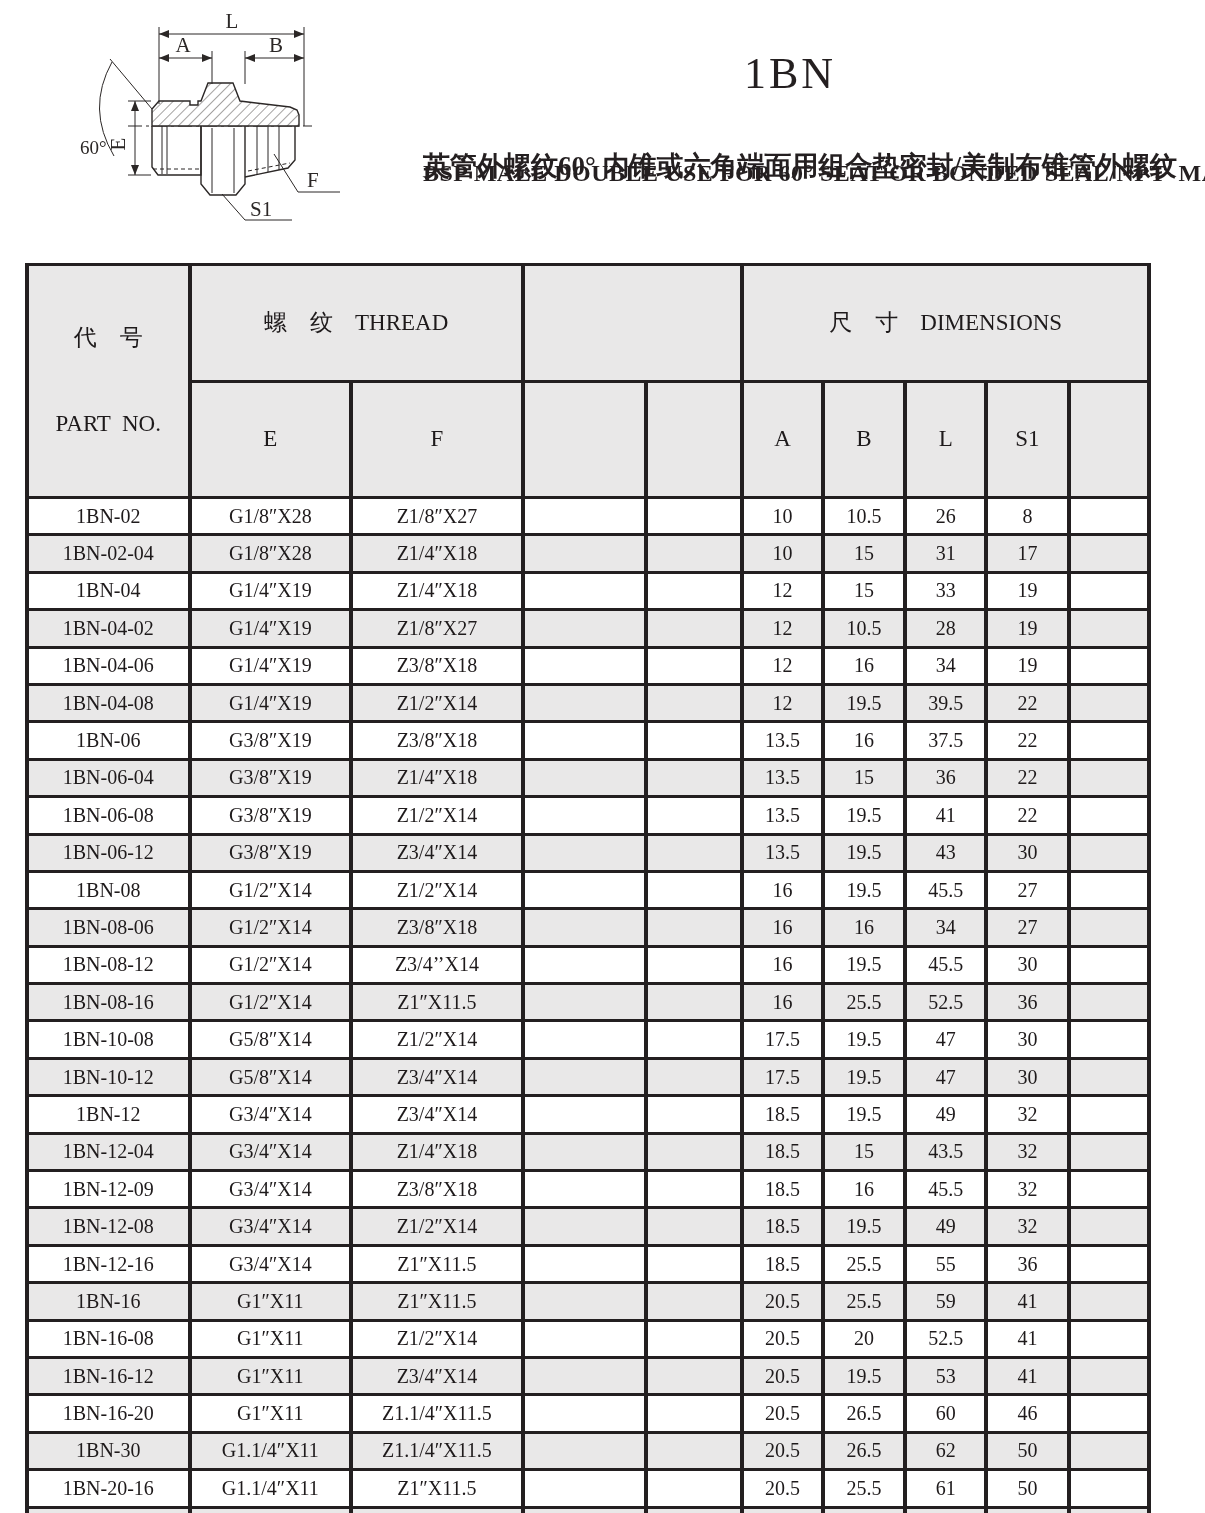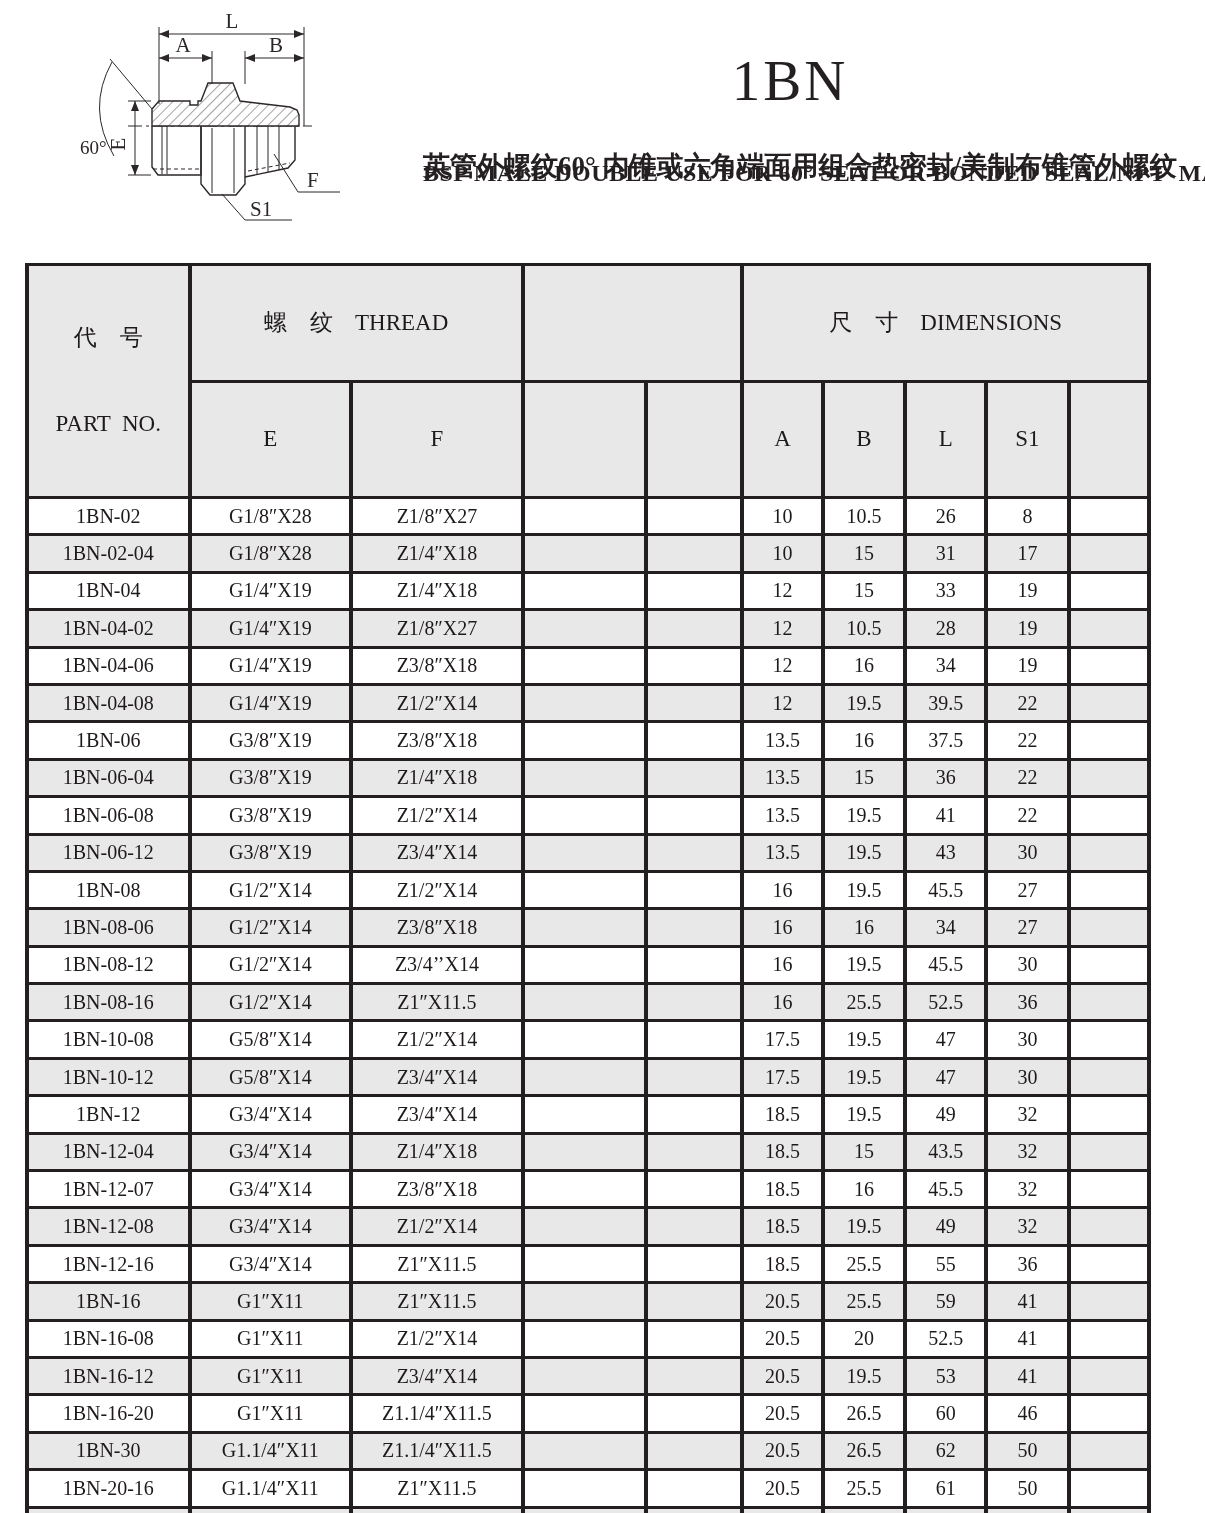--- a/index.html
+++ b/index.html
@@ -1,21 +1,21 @@
 <!DOCTYPE html>
 <html><head>
 <meta charset="utf-8">
 <style>
   html,body{margin:0;padding:0;background:#ffffff;}
   .page{position:relative;width:1205px;height:1513px;background:#ffffff;overflow:hidden;
         font-family:"Liberation Serif","DejaVu Serif",serif;color:#1e1a1b;}
 
   
   .title{position:absolute;left:420px;top:48px;width:740px;text-align:center;
-         font-size:57px;letter-spacing:3px;color:#241f20;}
+         font-size:44px;letter-spacing:3px;color:#241f20;}
   .sub-cn{position:absolute;left:423px;top:124px;width:744px;text-align:center;
           font-size:27px;font-weight:bold;white-space:pre;color:#241f20;margin-top:24px;}
   .sub-en{position:absolute;left:423px;top:160px;width:744px;text-align:center;
           font-size:24px;font-weight:bold;white-space:pre;letter-spacing:0.5px;color:#241f20;}
 
   
   .drawing{position:absolute;left:52px;top:4px;width:320px;height:242px;}
 
   
   table{position:absolute;left:25px;top:263px;width:1126px;
@@ -356,21 +356,21 @@
           <td>Z1/4″X18</td>
           <td></td>
           <td></td>
           <td>18.5</td>
           <td>15</td>
           <td>43.5</td>
           <td>32</td>
           <td></td>
         </tr>
         <tr>
-          <td>1BN-12-07</td>
+          <td>1BN-12-09</td>
           <td>G3/4″X14</td>
           <td>Z3/8″X18</td>
           <td></td>
           <td></td>
           <td>18.5</td>
           <td>16</td>
           <td>45.5</td>
           <td>32</td>
           <td></td>
         </tr>

